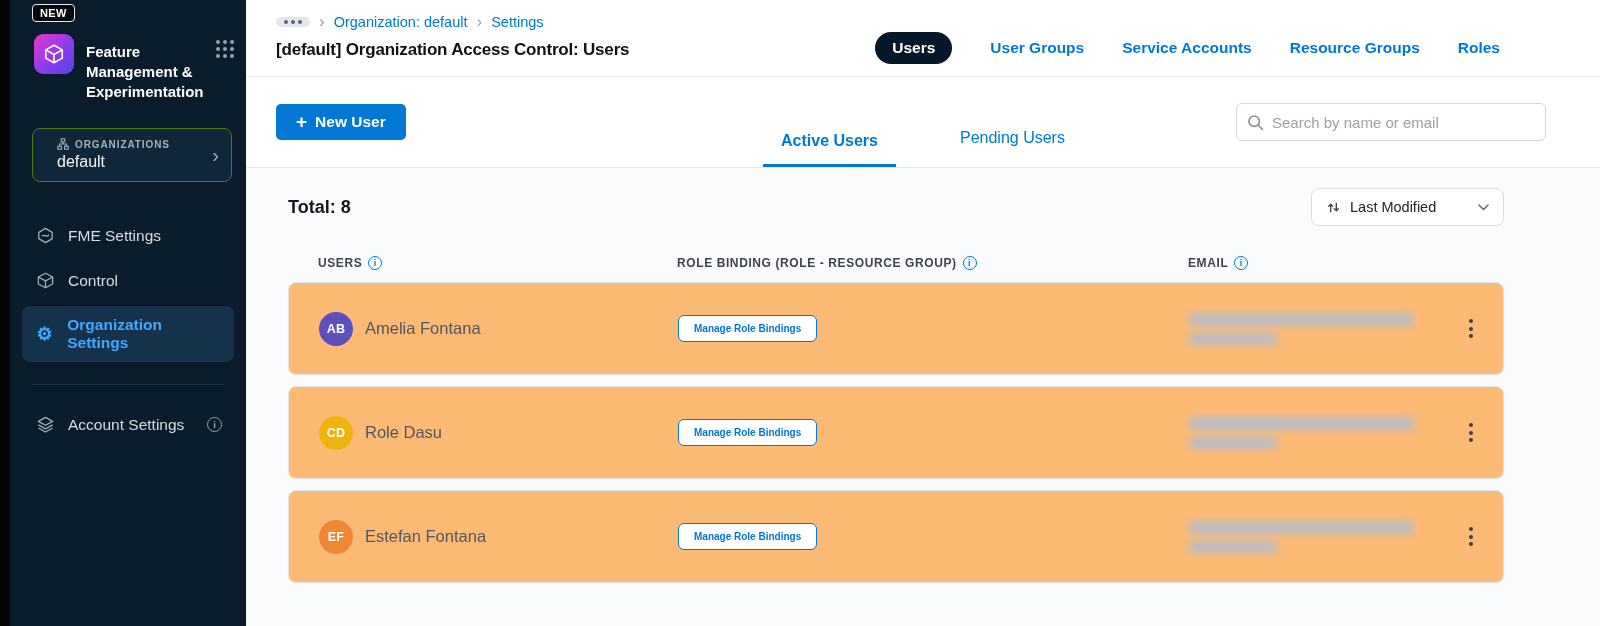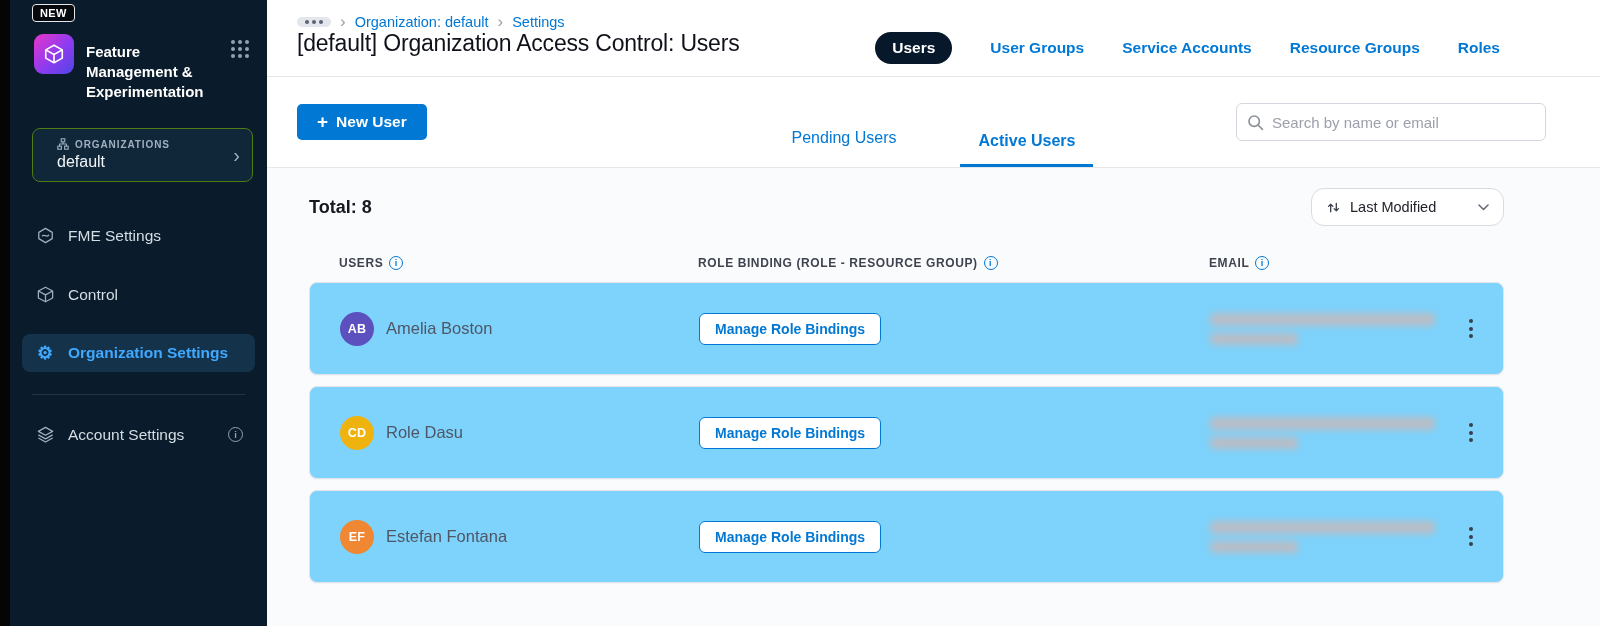--- a/index.html
+++ b/index.html
@@ -9,21 +9,21 @@
     display: flex;
     background: #ffffff;
     color: #1c1c28;
   }
 
   
   .edge-strip { width: 10px; height: 100%; background: #050505; flex: 0 0 auto; }
 
   
   .sidebar {
-    width: 257px; flex: 0 0 auto; height: 100%;
+    width: 236px; flex: 0 0 auto; height: 100%;
     background: #0a1b2b; color: #cfd9e0;
     display: flex; flex-direction: column;
     position: relative;
   }
   .new-badge {
     position: absolute; top: 4px; left: 22px;
     background: #05080d; color: #fff;
     border: 1px solid #e7e7ea; border-radius: 4px;
     font-size: 11px; font-weight: 700; letter-spacing: .4px;
     padding: 2px 7px;
@@ -42,21 +42,21 @@
     margin: 12px 14px 18px 22px;
     background: #10273a; border: 1px solid #4d7c0f; border-radius: 8px;
     padding: 9px 12px 10px 24px;
     display: flex; align-items: center; cursor: pointer;
   }
   .org-box-left { flex: 1; }
   .org-label { display: flex; align-items: center; gap: 6px; font-size: 10px; font-weight: 700; letter-spacing: .9px; color: #9fb0bf; }
   .org-value { font-size: 16px; color: #f2f5f7; margin-top: 3px; }
   .org-chevron { color: #9fb0bf; font-size: 20px; line-height: 1; }
 
-  .sb-menu { margin-top: 16px; display: flex; flex-direction: column; gap: 20px; }
+  .sb-menu { margin-top: 16px; display: flex; flex-direction: column; gap: 6px; }
   .sb-item {
     display: flex; align-items: center; gap: 12px;
     padding: 10px 12px; margin: 0 12px; border-radius: 8px;
     font-size: 15.5px; color: #d4dde3; cursor: pointer;
   }
   .sb-item .sb-ic { width: 22px; display: flex; justify-content: center; color: #9fb0bf; }
   .sb-item.active { background: #15324b; color: #3fa9ff; font-weight: 600; }
   .sb-item.active .sb-ic { color: #3fa9ff; }
   .sb-divider { height: 1px; background: #20364a; margin: 22px 22px 20px 22px; }
   .sb-item .info-right { margin-left: auto; color: #8fa3b3; }
@@ -76,21 +76,21 @@
 
   .main-header { display: flex; justify-content: space-between; align-items: flex-start; padding: 14px 100px 12px 30px; }
   .bc-row { display: flex; align-items: center; gap: 9px; }
   .bc-ellipsis {
     background: #e4e6ee; border-radius: 8px; padding: 3px 8px;
     display: inline-flex; gap: 3px; align-items: center; cursor: pointer;
   }
   .bc-ellipsis i { width: 4px; height: 4px; border-radius: 50%; background: #5b6270; }
   .bc-sep { color: #9aa1ad; font-size: 17px; line-height: 1; margin-top: -2px; }
   .bc-link { color: #0278d5; font-size: 14.5px; cursor: pointer; text-decoration: none; }
-  .page-title { font-size: 23px; font-weight: 400; color: #10121a; letter-spacing: -0.2px; }
+  .page-title { font-size: 17px; font-weight: 700; color: #10121a; letter-spacing: -0.2px; margin-top: 10px; }
 
   .top-tabs { display: flex; align-items: center; gap: 38px; margin-top: 18px; }
   .top-tab { color: #0278d5; font-size: 15.5px; font-weight: 600; cursor: pointer; white-space: nowrap; }
   .top-tab.pill { background: #07182b; color: #ffffff; border-radius: 17px; padding: 7px 17px; }
 
   .header-rule { height: 1px; background: #e7e7ea; }
 
   
   .toolbar { position: relative; height: 91px; border-bottom: 1px solid #e7e7ea; display: flex; align-items: center; padding: 0 54px 0 30px; }
   .btn-primary {
@@ -117,48 +117,48 @@
     border: none; outline: none; flex: 1; font-family: inherit;
     font-size: 15px; color: #33343c; background: transparent;
   }
   .search-wrap input::placeholder { color: #9ba0aa; }
 
   
   .content { flex: 1; background: #fafbfc; padding: 20px 96px 0 42px; min-width: 0; }
   .content-top { display: flex; align-items: center; justify-content: space-between; }
   .total-label { font-size: 18px; font-weight: 700; color: #16181f; }
   .sort-select {
-    background: #fff; border: 1px solid #d9dbe3; border-radius: 13px;
+    background: #fff; border: 1px solid #d9dbe3; border-radius: 8px;
     height: 38px; padding: 0 14px; display: flex; align-items: center; gap: 9px;
     font-size: 14.5px; font-weight: 500; color: #22242c; cursor: pointer; min-width: 193px;
   }
   .sort-select .chev { margin-left: auto; }
 
   .grid-row { display: grid; grid-template-columns: 359px 511px 1fr 28px; align-items: center; }
   .table-head { margin: 30px 0 12px 0; padding: 0 24px 0 30px; }
   .col-head { display: flex; align-items: center; gap: 6px; font-size: 12px; font-weight: 700; letter-spacing: .6px; color: #3f4350; }
   .col-head .info-dot { color: #0278d5; width: 14px; height: 14px; font-size: 9px; }
 
   .user-card {
-    background: #7dd3fc; border: 1px solid #e3e5ec; border-radius: 8px;
+    background: #fdba74; border: 1px solid #e3e5ec; border-radius: 8px;
     box-shadow: 0 1px 2px rgba(20,20,40,.04);
     height: 93px; margin-bottom: 11px;
     padding: 0 24px 0 30px;
   }
   .user-cell { display: flex; align-items: center; gap: 12px; }
   .avatar {
     width: 34px; height: 34px; border-radius: 50%;
     display: flex; align-items: center; justify-content: center;
     color: #fff; font-size: 12.5px; font-weight: 700; letter-spacing: .3px;
     flex: 0 0 auto;
   }
   .user-name { font-size: 16.5px; color: #4f5665; }
   .btn-outline {
     background: #fff; border: 1.6px solid #0278d5; border-radius: 6px;
-    color: #0278d5; font-family: inherit; font-size: 14px; font-weight: 600;
+    color: #0278d5; font-family: inherit; font-size: 10px; font-weight: 600;
     padding: 7px 15px; cursor: pointer; justify-self: start;
   }
   .email-redacted { display: flex; flex-direction: column; gap: 7px; filter: blur(3.5px); }
   .email-redacted i { display: block; background: #b9bdc6; border-radius: 3px; }
   .email-redacted .l1 { width: 225px; height: 13px; }
   .email-redacted .l2 { width: 88px; height: 12px; }
   .kebab { display: flex; flex-direction: column; gap: 3.5px; align-items: center; cursor: pointer; padding: 6px; justify-self: end; }
   .kebab i { width: 4px; height: 4px; border-radius: 50%; background: #3a3f4a; }
 
   svg { display: block; }
@@ -276,22 +276,22 @@
 
   <div class="header-rule"></div>
 
   <div class="toolbar">
     <button class="btn-primary">
       <span class="plus">+</span>
       <span>New User</span>
     </button>
 
     <div class="center-tabs">
+      <span class="seg-tab active">Active Users</span>
       <span class="seg-tab">Pending Users</span>
-      <span class="seg-tab active">Active Users</span>
     </div>
 
     <div class="search-wrap">
       <svg width="17" height="17" viewBox="0 0 17 17">
         <circle cx="7.2" cy="7.2" r="5.2" fill="none" stroke="#8a8f98" stroke-width="1.6"></circle>
         <line x1="11.3" y1="11.3" x2="15.4" y2="15.4" stroke="#8a8f98" stroke-width="1.6" stroke-linecap="round"></line>
       </svg>
       <input type="text" placeholder="Search by name or email" style="">
     </div>
   </div>
@@ -324,21 +324,21 @@
       <div class="col-head">
         <span>EMAIL</span>
         <span class="info-dot">i</span>
       </div>
       <div></div>
     </div>
 
     <div class="grid-row user-card">
       <div class="user-cell">
         <span class="avatar" style="background: rgb(91, 80, 189);">AB</span>
-        <span class="user-name">Amelia Boston</span>
+        <span class="user-name">Amelia Fontana</span>
       </div>
       <button class="btn-outline">Manage Role Bindings</button>
       <div class="email-redacted">
           <i class="l1"></i>
           <i class="l2"></i>
         </div>
       <div class="kebab">
           <i></i>
           <i></i>
           <i></i>

